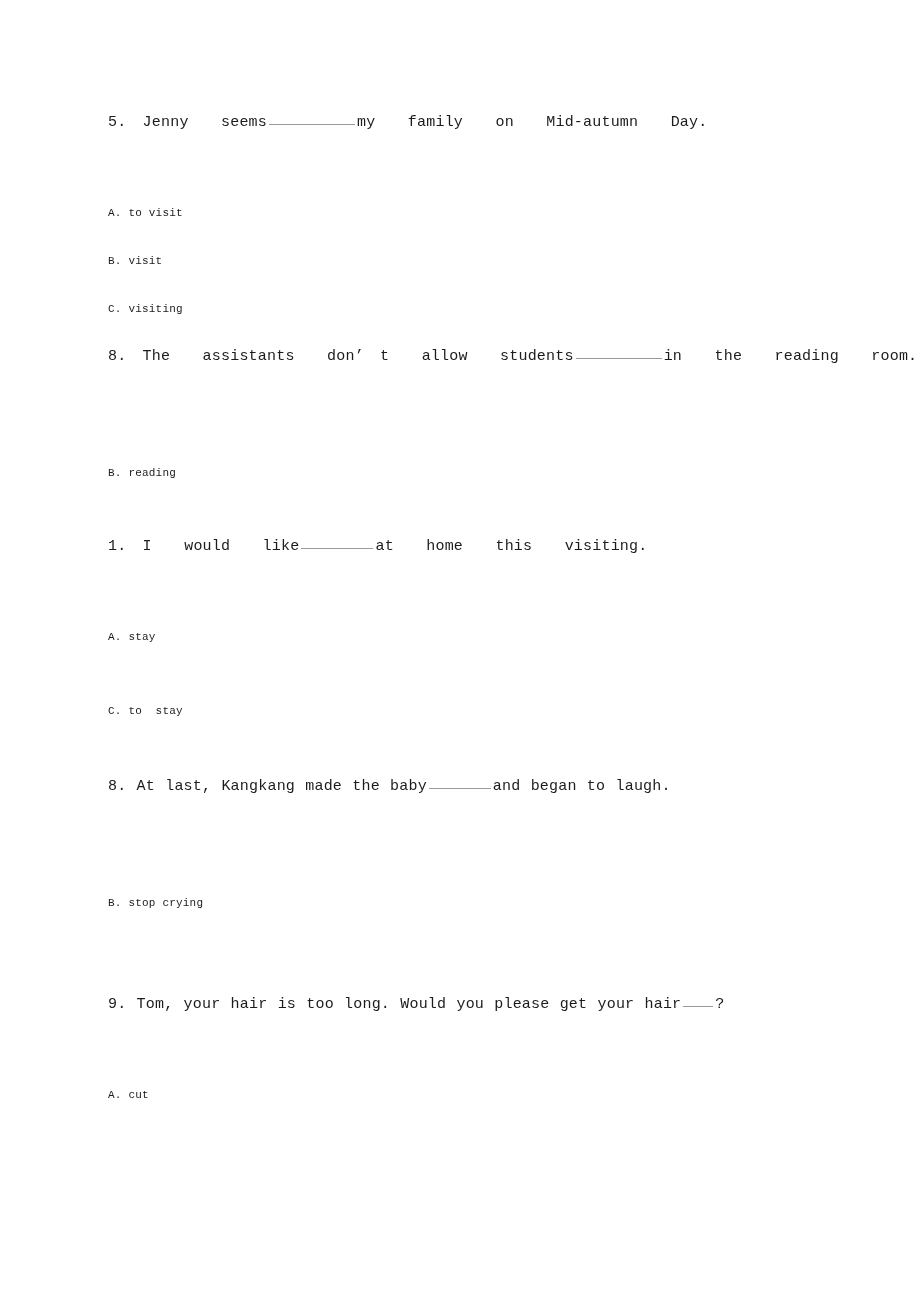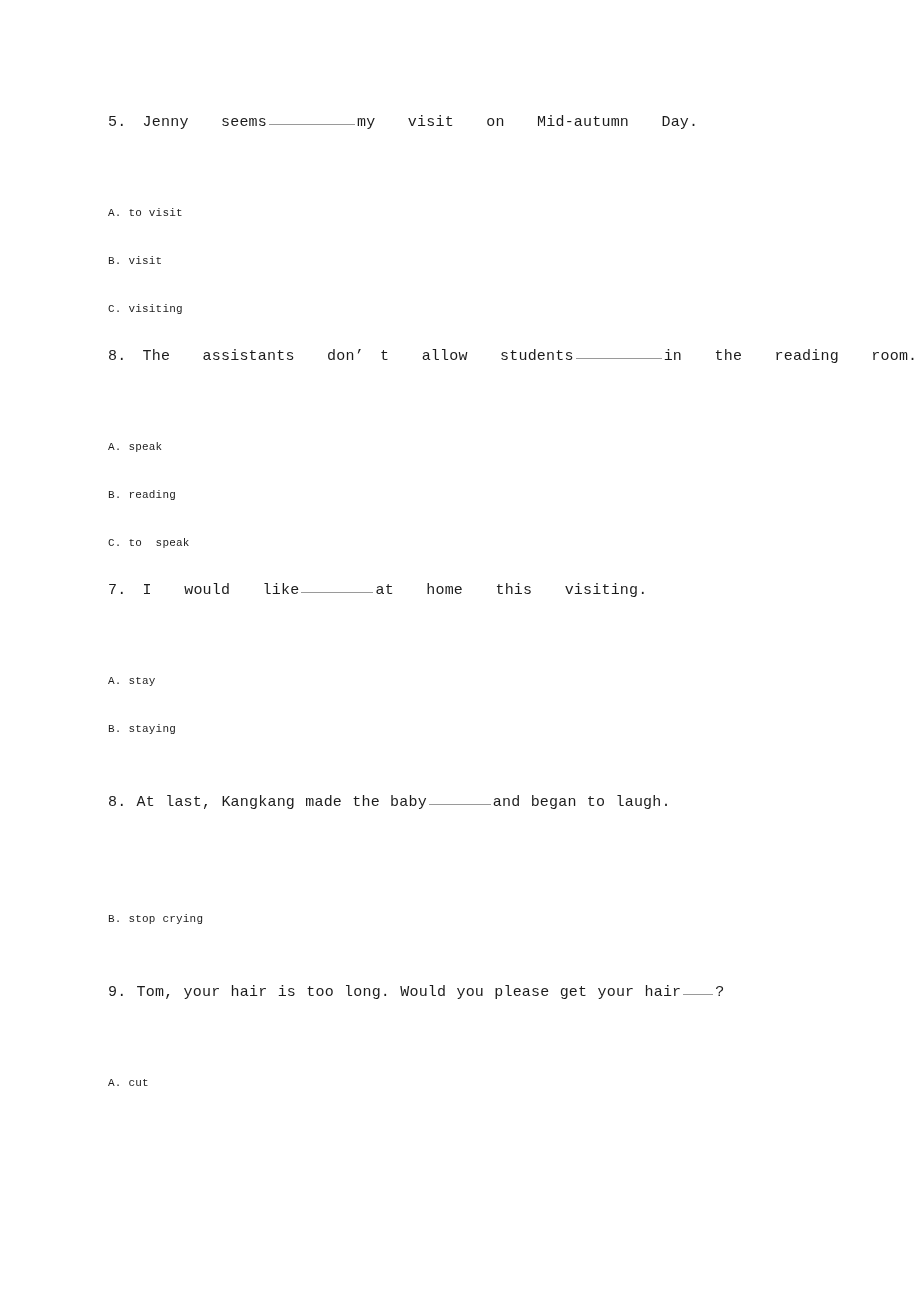--- a/index.html
+++ b/index.html
@@ -32,20 +32,21 @@
     color: #1c1c1c;
     white-space: pre;
     letter-spacing: 0.2px;
   }
   
   .stem-wide {
     word-spacing: 7px;
   }
   .stem-tight {
     word-spacing: 1px;
+    margin-top: 28px;
   }
   
   .gap-stem { height: 68px; }
   .gap-opt  { height: 26px; }
   .gap-block { height: 26px; }
 
   .opt {
     font-size: 11px;
     line-height: 22px;
     color: #1c1c1c;
@@ -67,44 +68,42 @@
   .blank-md { width: 72px; }
   .blank-sm { width: 62px; }
   .blank-xs { width: 30px; }
 </style>
 </head>
 <body>
 
 <div class="page">
   <div class="content">
 
-    <div class="line stem-wide"><span>5. Jenny  seems</span><span class="blank blank-lg"></span><span>my  visit  on  Mid-autumn  Day.</span></div>
+    <div class="line stem-wide"><span>5. Jenny  seems</span><span class="blank blank-lg"></span><span>my  family  on  Mid-autumn  Day.</span></div>
     <div class="gap-stem"></div>
     <div class="opt">A. to visit</div>
     <div class="gap-opt"></div>
     <div class="opt">B. visit</div>
     <div class="gap-opt"></div>
     <div class="opt">C. visiting</div>
     <div class="gap-block"></div>
 
     <div class="line stem-wide"><span>8. The  assistants  don’ t  allow  students</span><span class="blank blank-lg"></span><span>in  the  reading  room.</span></div>
     <div class="gap-stem"></div>
-    <div class="opt">A. speak</div>
     <div class="gap-opt"></div>
     <div class="opt">B. reading</div>
     <div class="gap-opt"></div>
-    <div class="opt">C. to  speak</div>
     <div class="gap-block"></div>
 
-    <div class="line stem-wide"><span>7. I  would  like</span><span class="blank blank-md"></span><span>at  home  this  visiting.</span></div>
+    <div class="line stem-wide"><span>1. I  would  like</span><span class="blank blank-md"></span><span>at  home  this  visiting.</span></div>
     <div class="gap-stem"></div>
     <div class="opt">A. stay</div>
     <div class="gap-opt"></div>
-    <div class="opt">B. staying</div>
     <div class="gap-opt"></div>
+    <div class="opt">C. to  stay</div>
     <div class="gap-block"></div>
 
     <div class="line stem-tight"><span>8. At last, Kangkang made the baby</span><span class="blank blank-sm"></span><span>and began to laugh.</span></div>
     <div class="gap-stem"></div>
     <div class="gap-opt"></div>
     <div class="opt">B. stop crying</div>
     <div class="gap-opt"></div>
     <div class="gap-block"></div>
 
     <div class="line stem-tight"><span>9. Tom, your hair is too long. Would you please get your hair</span><span class="blank blank-xs"></span><span>?</span></div>

